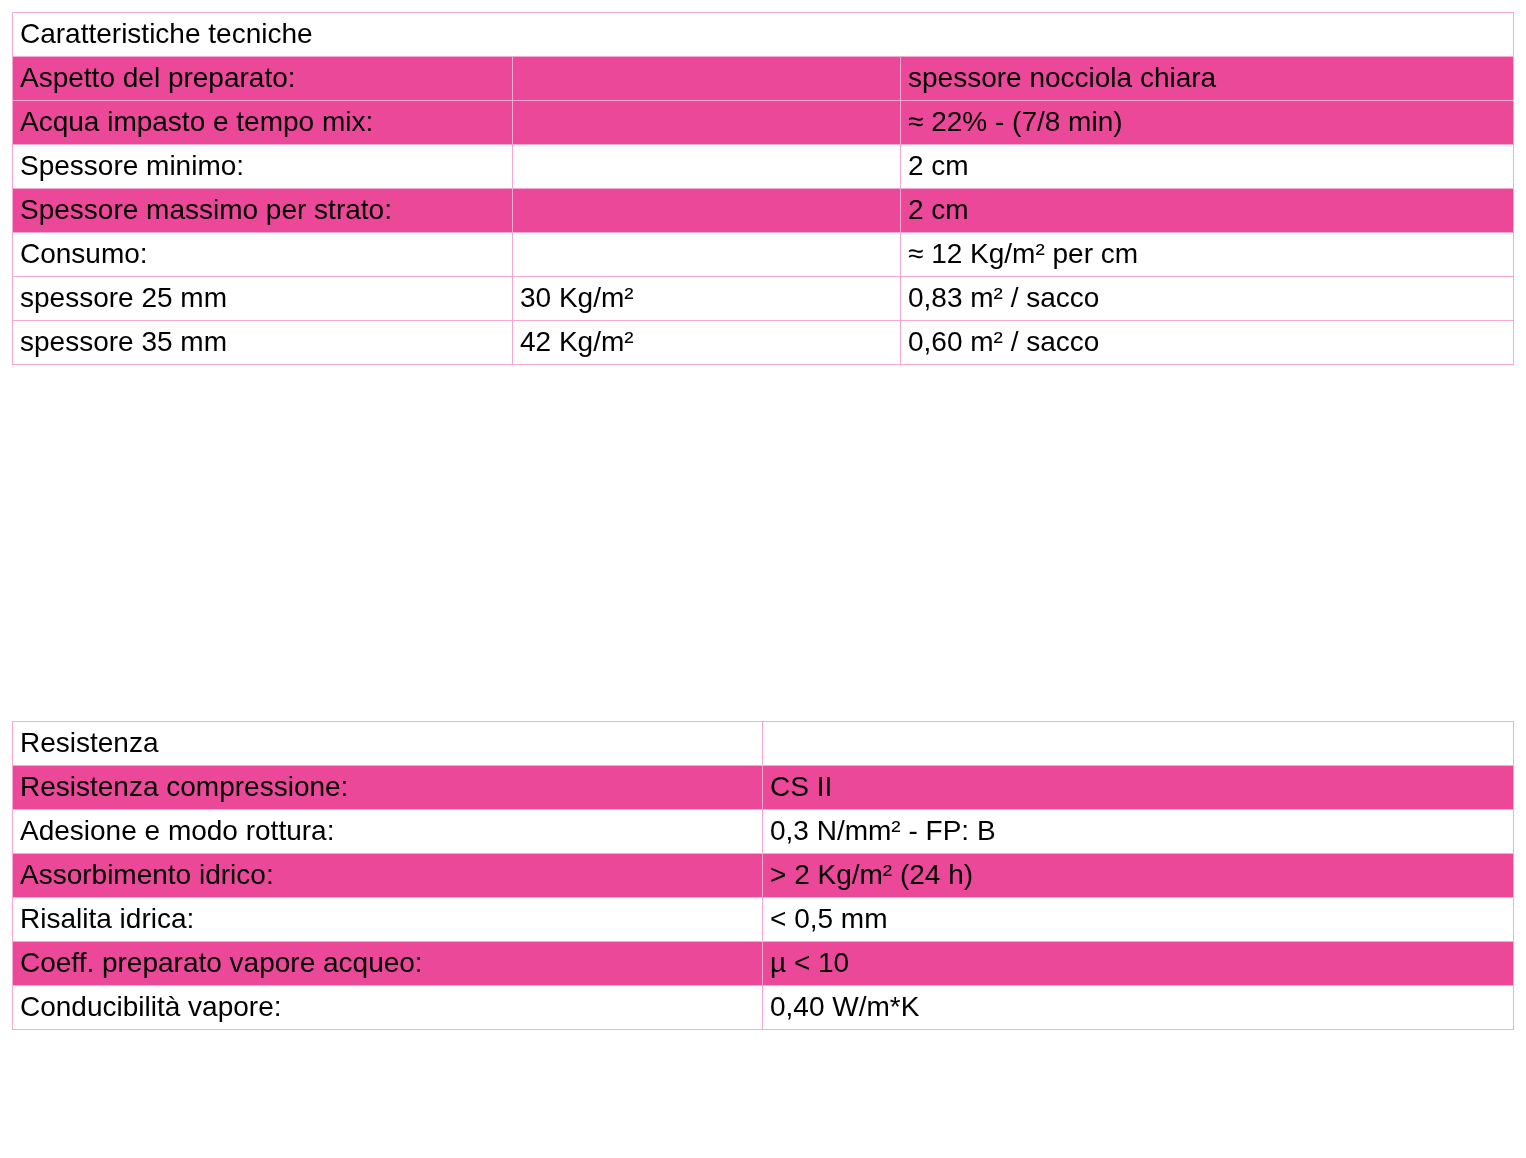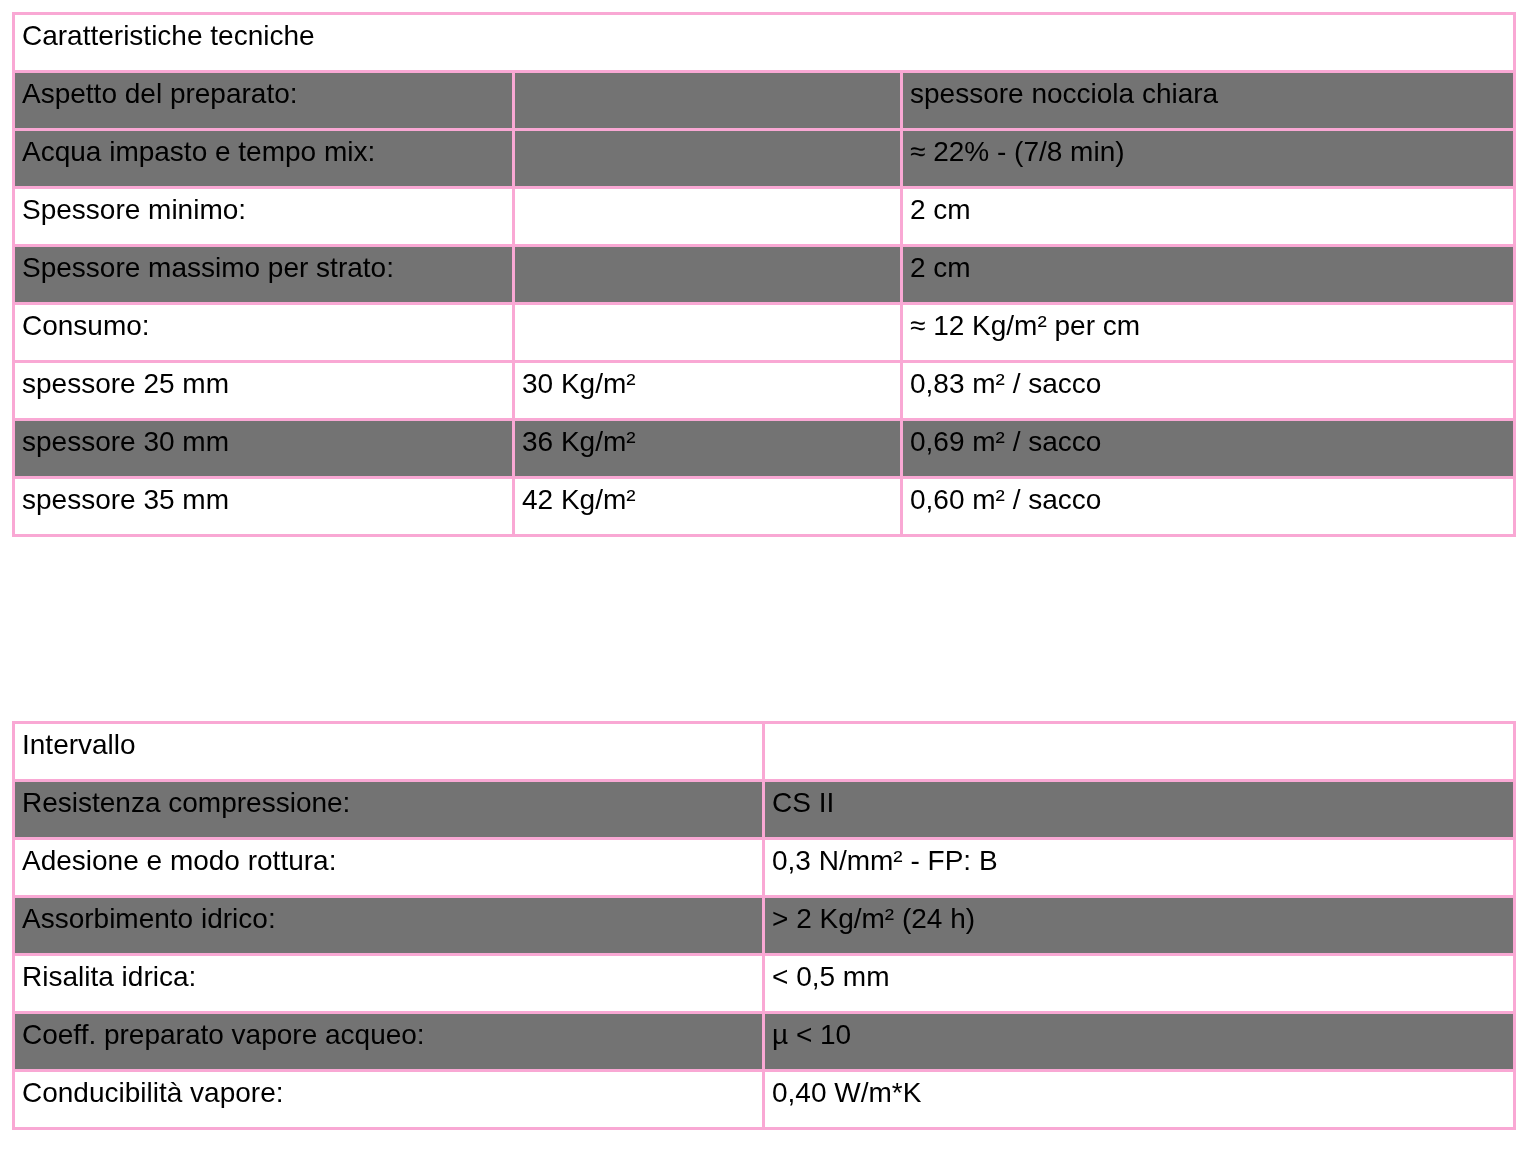--- a/index.html
+++ b/index.html
@@ -18,34 +18,34 @@
     table.spec {
       position: absolute;
       left: 12px;
       width: 1501px;
       border-collapse: collapse;
       table-layout: fixed;
       font-size: 28px;
       line-height: 1;
     }
     table.spec td {
-      border: 3px solid #f9a8d4;
-      height: 58px;
+      border: 1px solid #f9a8d4;
+      height: 44px;
       padding: 0 0 0 7px;
       vertical-align: top;
       box-sizing: border-box;
       white-space: nowrap;
       overflow: hidden;
     }
     table.spec td span.txt {
       display: block;
       padding-top: 7px;
     }
     table.spec tr.alt td {
-      background: #737373;
+      background: #ec4899;
     }
     #table-tech { top: 12px; }
     #table-perf { top: 721px; }
   </style>
 </head>
 <body>
 
 <table class="spec" id="table-tech">
   <colgroup>
     <col style="width:500px">
@@ -117,31 +117,20 @@
       <td>
           <span class="txt">spessore 25 mm</span>
         </td>
       <td>
           <span class="txt">30 Kg/m²</span>
         </td>
       <td>
           <span class="txt">0,83 m² / sacco</span>
         </td>
     </tr>
-    <tr class="alt">
-      <td>
-          <span class="txt">spessore 30 mm</span>
-        </td>
-      <td>
-          <span class="txt">36 Kg/m²</span>
-        </td>
-      <td>
-          <span class="txt">0,69 m² / sacco</span>
-        </td>
-    </tr>
     <tr>
       <td>
           <span class="txt">spessore 35 mm</span>
         </td>
       <td>
           <span class="txt">42 Kg/m²</span>
         </td>
       <td>
           <span class="txt">0,60 m² / sacco</span>
         </td>
@@ -150,21 +139,21 @@
 </table>
 
 <table class="spec" id="table-perf">
   <colgroup>
     <col style="width:750px">
     <col style="width:751px">
   </colgroup>
   <tbody>
     <tr>
       <td>
-          <span class="txt">Intervallo</span>
+          <span class="txt">Resistenza</span>
         </td>
       <td>
           <span class="txt"></span>
         </td>
     </tr>
     <tr class="alt">
       <td>
           <span class="txt">Resistenza compressione:</span>
         </td>
       <td>

